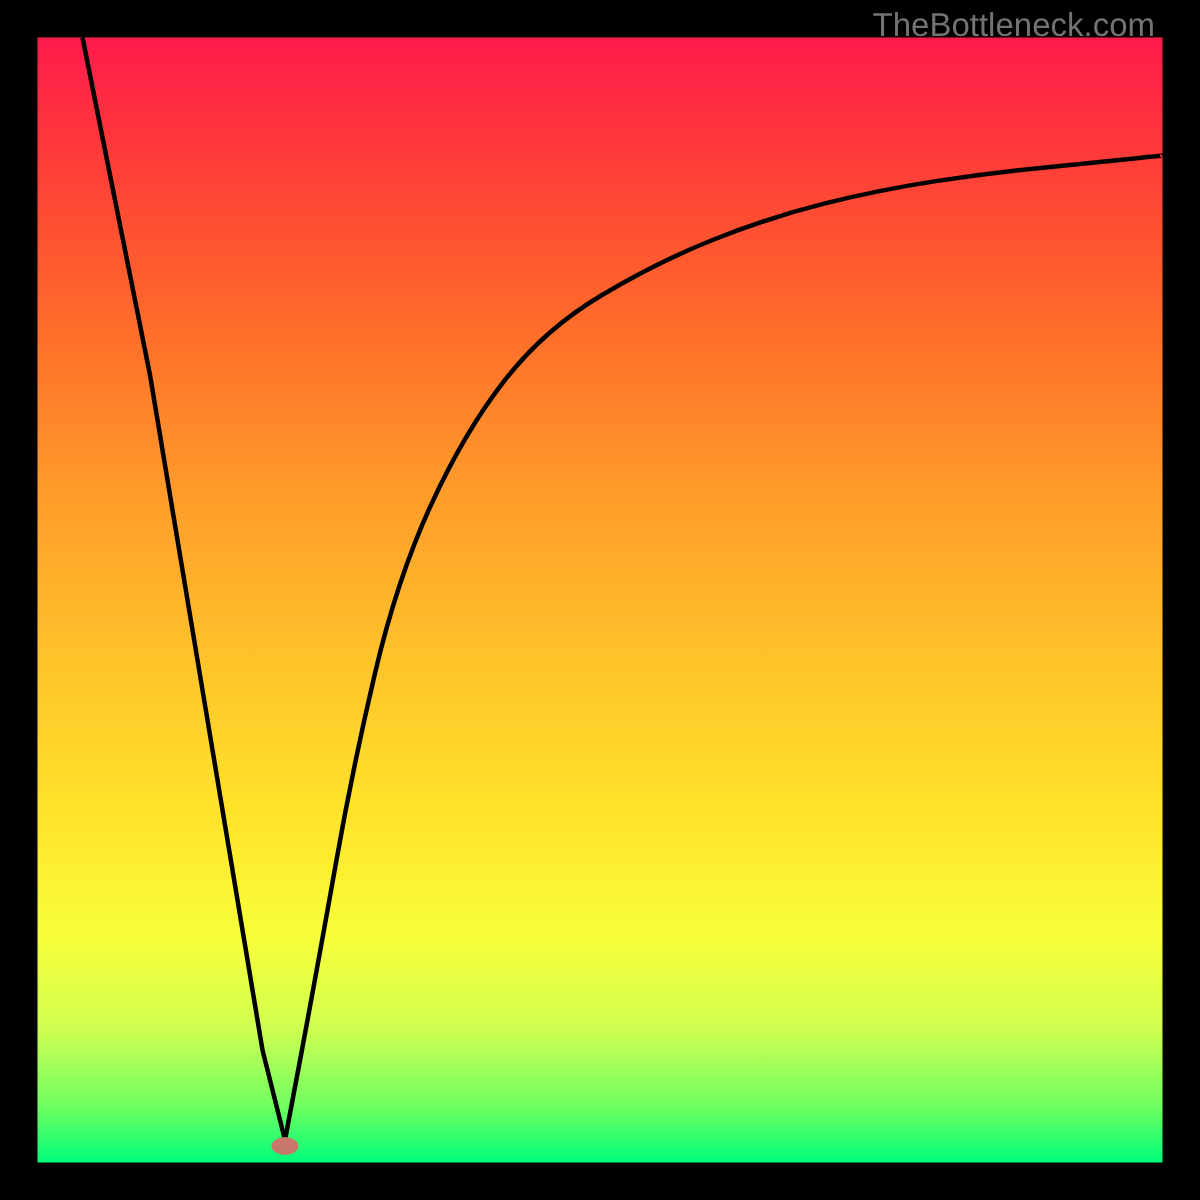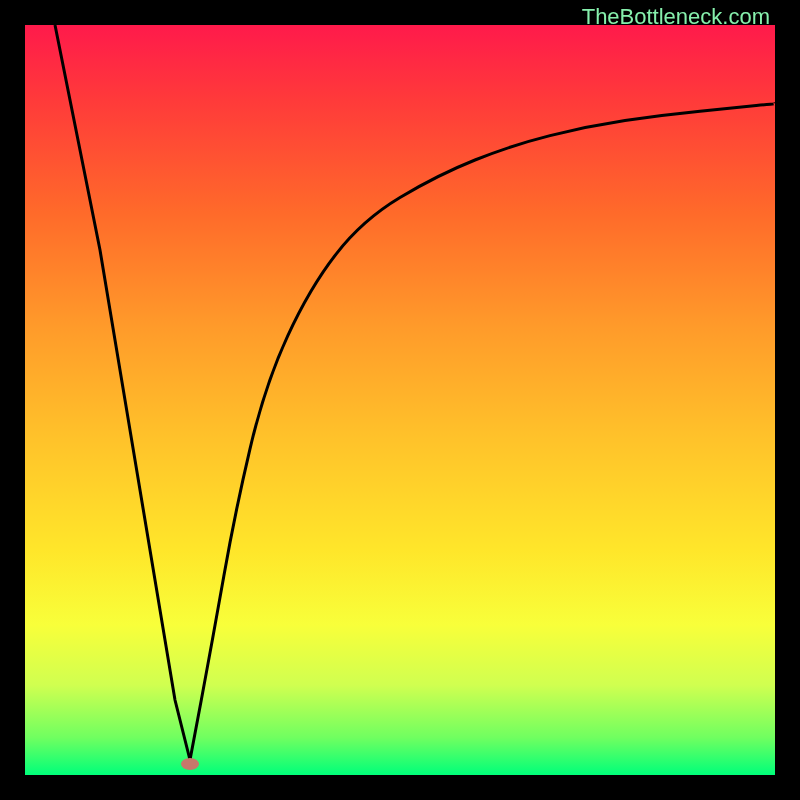--- a/index.html
+++ b/index.html
@@ -10,21 +10,21 @@
     background: #000;
     overflow: hidden;
     position: relative;
   }
   .watermark {
     position: absolute;
     top: 4px;
     right: 30px;
     font-family: Arial, sans-serif;
     font-size: 22px;
-    color: #86efac;
+    color: #737373;
     font-weight: normal;
     z-index: 10;
   }
   .plot-frame {
     position: absolute;
     left: 25px;
     top: 25px;
     width: 750px;
     height: 750px;
     background: linear-gradient(to bottom,

